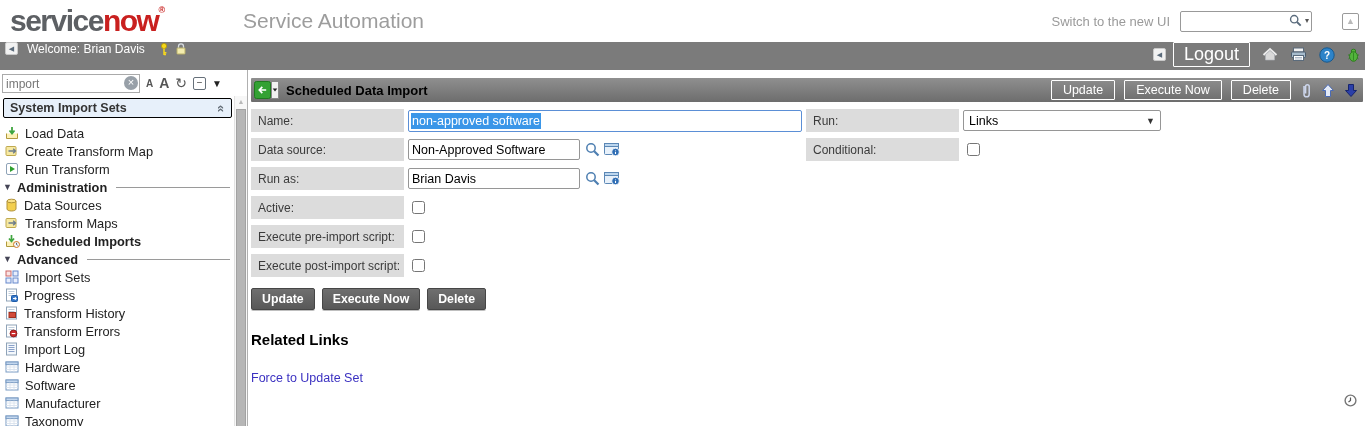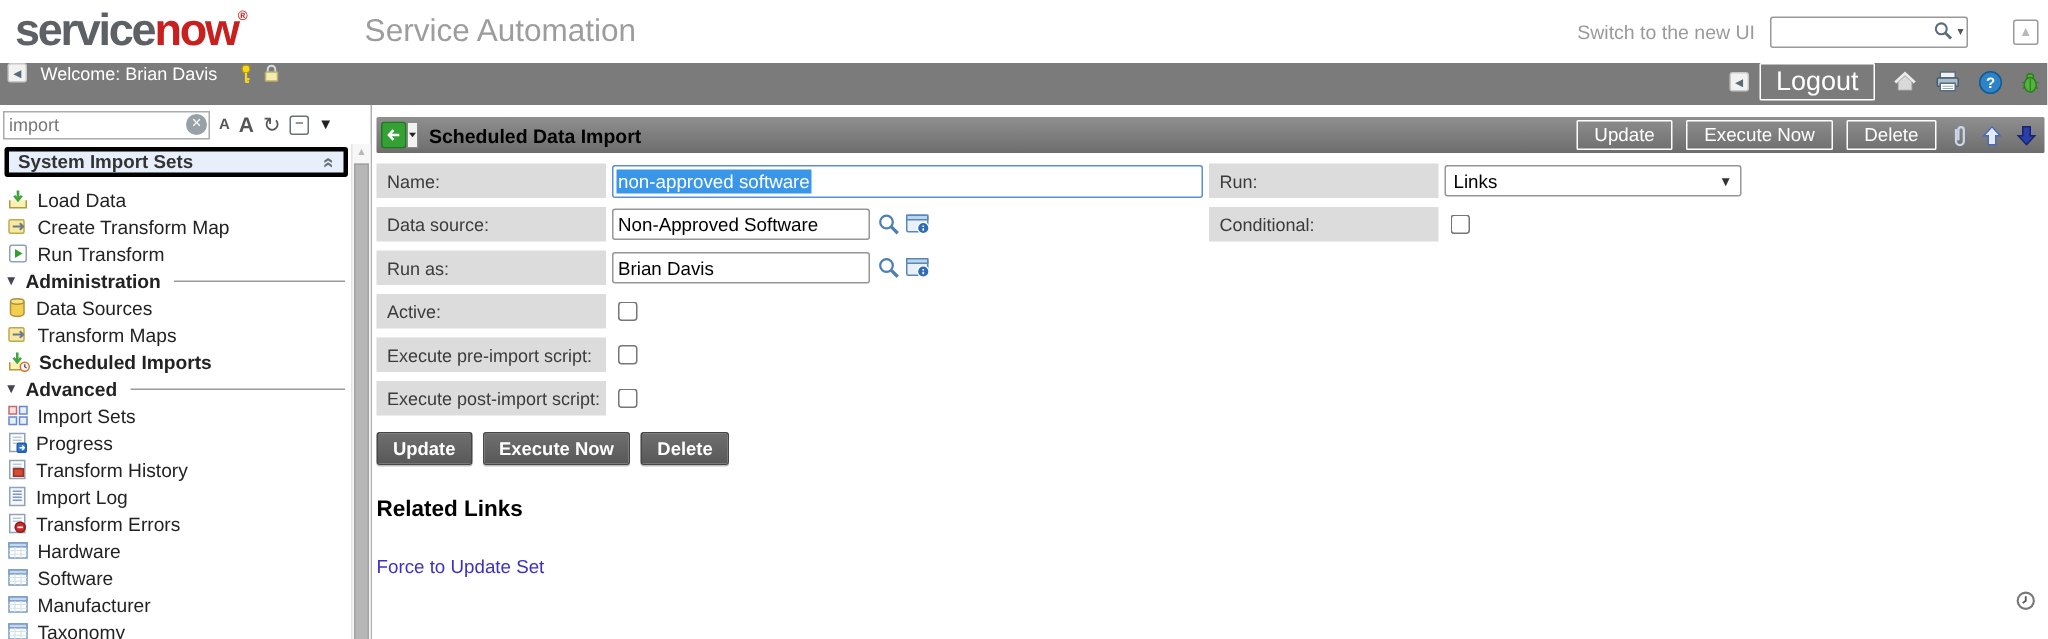--- a/index.html
+++ b/index.html
@@ -43,21 +43,21 @@
   .filter-clear { position:absolute; right:2px; top:2px; width:14px; height:14px; border-radius:50%;
     background:#98a0a8; color:#fff; font-size:11px; line-height:13px; text-align:center; cursor:pointer; }
   .fi { color:#555; cursor:pointer; flex:none; }
   .fi.a-small { font-size:10px; font-weight:bold; }
   .fi.a-big { font-size:14px; font-weight:bold; }
   .fi.refresh { font-size:14px; }
   .fi.collapse-box { width:13px; height:13px; border:1px solid #66707a; border-radius:2px; font-size:10px; line-height:10px; text-align:center; color:#444; }
   .fi.menu-caret { font-size:10px; color:#222; }
 
   .nav { position:absolute; top:26px; left:0; right:13px; bottom:0; overflow:hidden; padding:2px 2px 0 3px; }
-  .app-header { border:3px solid #000000; background:#e7f0fa; border-radius:2px; height:20px;
+  .app-header { border:1px solid #000000; background:#e7f0fa; border-radius:2px; height:20px;
     display:flex; align-items:center; padding:0 6px; margin-bottom:6px; cursor:pointer; }
   .ah-label { font-size:12.5px; font-weight:bold; color:#333; }
   .ah-chevs { margin-left:auto; color:#66707a; font-weight:bold; display:inline-block; transform:rotate(90deg); font-size:13px; }
 
   .nav-item { display:flex; align-items:center; gap:6px; height:18px; padding-left:2px; font-size:12.8px; color:#222; cursor:pointer; white-space:nowrap; }
   .nav-item .ico { flex:none; display:flex; align-items:center; }
   .nav-item.active .nav-label { font-weight:bold; }
   .nav-section { display:flex; align-items:center; gap:5px; height:18px; font-size:12.8px; font-weight:bold; color:#222; cursor:pointer; }
   .sec-caret { color:#445; font-size:9px; }
   .sec-line { flex:1; height:1px; background:#9a9a9a; margin:0 2px 0 4px; }
@@ -301,36 +301,36 @@
               <rect x="1.5" y="1" width="10" height="12" fill="#fff" stroke="#8fa3b8"></rect>
               <path d="M3.5 3.5h6M3.5 5.5h6" stroke="#b9c8d8" stroke-width=".9"></path>
               <rect x="4" y="6.5" width="6.5" height="5" fill="#d24a3a" stroke="#a03020"></rect>
             </svg>
           </span>
         <span class="nav-label">Transform History</span>
       </div>
       <div class="nav-item">
         <span class="ico">
             <svg width="13" height="14" viewBox="0 0 13 14">
-              <rect x="1.5" y="1" width="10" height="12" fill="#f4f8fc" stroke="#8fa3b8"></rect>
-              <path d="M3.5 3.5h6M3.5 5.5h6M3.5 7.5h6M3.5 9.5h6" stroke="#7f97c4" stroke-width=".9"></path>
-            </svg>
-          </span>
-        <span class="nav-label">Import Log</span>
-      </div>
-      <div class="nav-item">
-        <span class="ico">
-            <svg width="13" height="14" viewBox="0 0 13 14">
               <rect x="1.5" y="1" width="10" height="12" fill="#fff" stroke="#8fa3b8"></rect>
               <path d="M3.5 3.5h6M3.5 5.5h6" stroke="#b9c8d8" stroke-width=".9"></path>
               <circle cx="8.5" cy="9.5" r="3.4" fill="#cc2b2b" stroke="#8f1f1f"></circle>
               <rect x="6.7" y="9" width="3.6" height="1.1" fill="#fff"></rect>
             </svg>
           </span>
         <span class="nav-label">Transform Errors</span>
+      </div>
+      <div class="nav-item">
+        <span class="ico">
+            <svg width="13" height="14" viewBox="0 0 13 14">
+              <rect x="1.5" y="1" width="10" height="12" fill="#f4f8fc" stroke="#8fa3b8"></rect>
+              <path d="M3.5 3.5h6M3.5 5.5h6M3.5 7.5h6M3.5 9.5h6" stroke="#7f97c4" stroke-width=".9"></path>
+            </svg>
+          </span>
+        <span class="nav-label">Import Log</span>
       </div>
       <div class="nav-item">
         <span class="ico">
             <svg width="14" height="12" viewBox="0 0 14 12">
               <rect x="1" y="1" width="12" height="10" fill="#fff" stroke="#7a9cc4"></rect>
               <rect x="1" y="1" width="12" height="2.6" fill="#c3d7ee" stroke="#7a9cc4"></rect>
               <path d="M1 6h12M1 8.5h12M5 3.6v7.4M9 3.6v7.4" stroke="#d5e0ec" stroke-width=".8"></path>
             </svg>
           </span>
         <span class="nav-label">Hardware</span>

